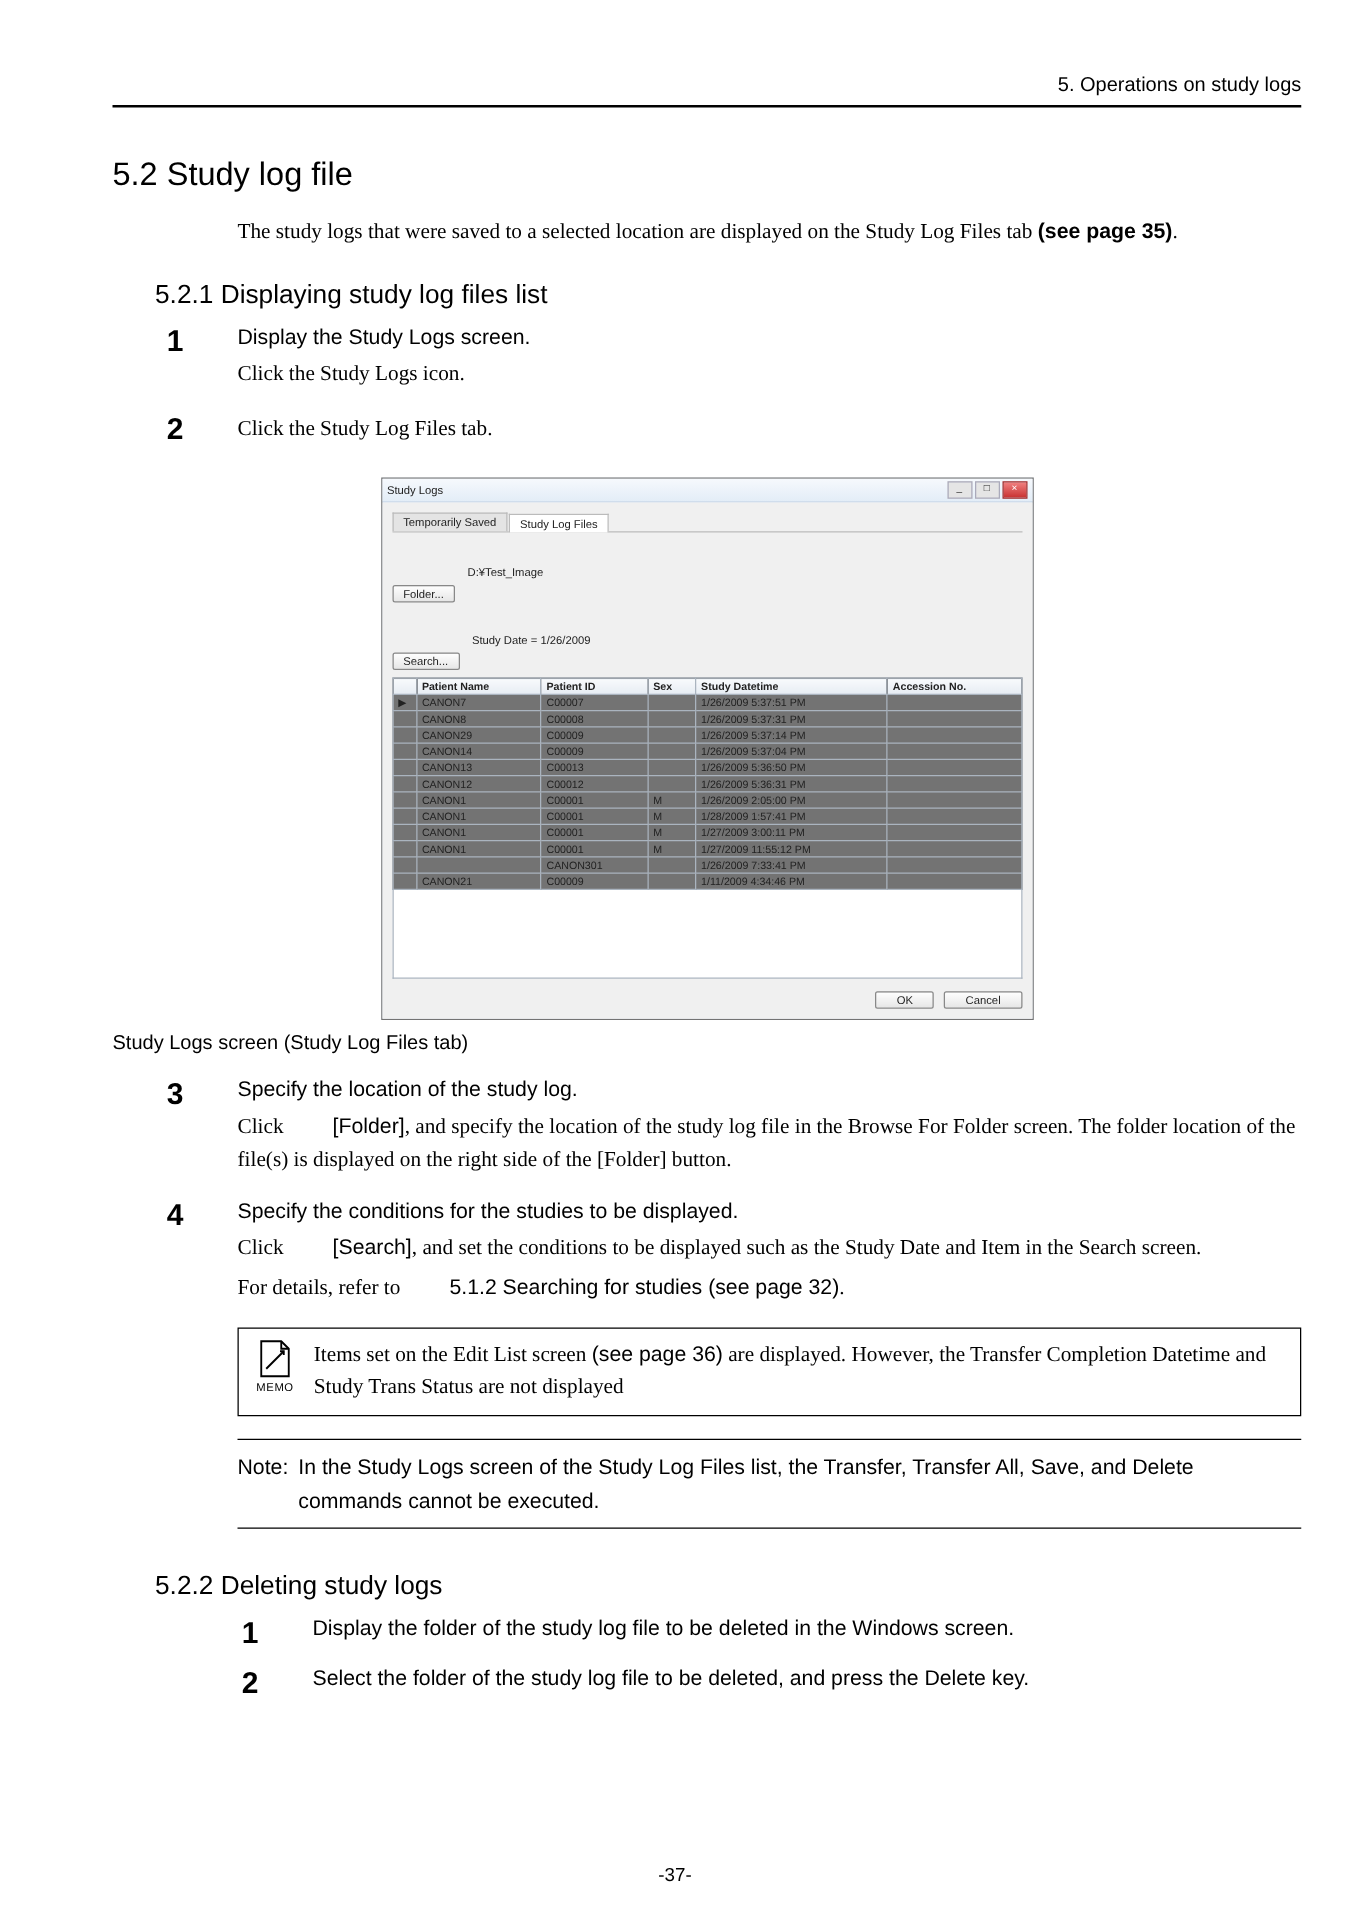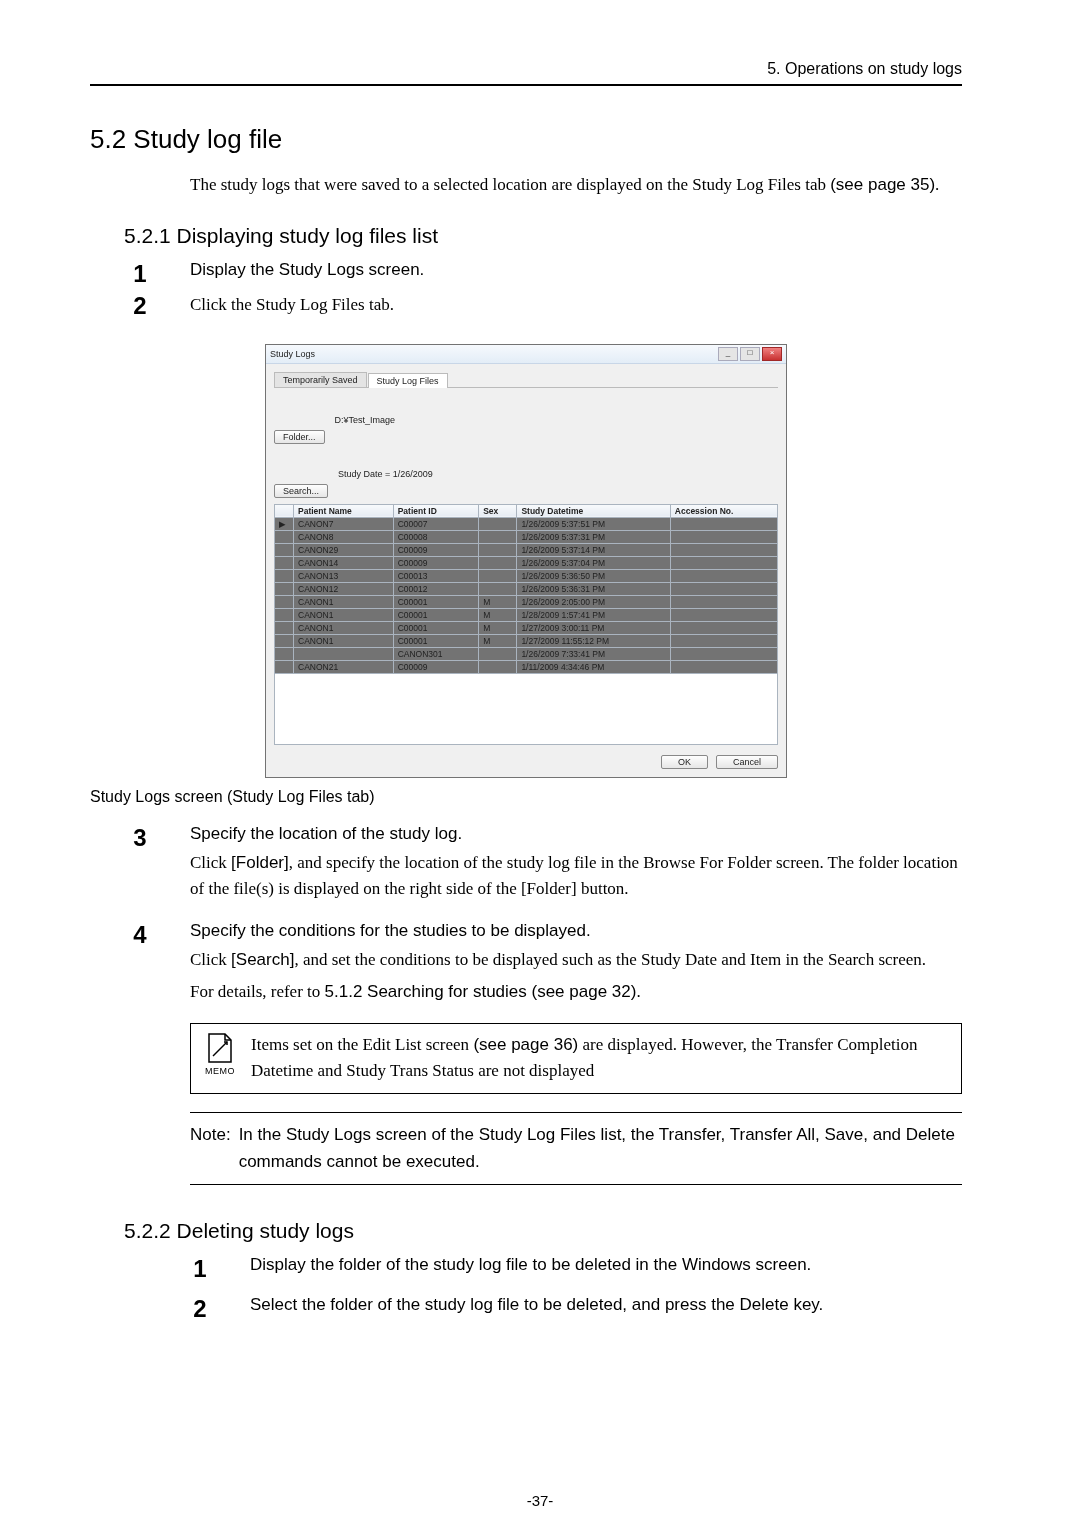--- a/index.html
+++ b/index.html
@@ -7,21 +7,21 @@
     padding: 0;
     background: #fff;
     font-family: "Times New Roman", Times, serif;
     color: #000;
   }
   .page {
     width: 1080px;
     height: 1527px;
     position: relative;
     box-sizing: border-box;
-    padding: 60px 118px 40px 90px;
+    padding: 60px 39px 40px 90px;
   }
   .running-header {
     text-align: right;
     font-family: Arial, Helvetica, sans-serif;
     font-size: 16px;
     padding-bottom: 6px;
     border-bottom: 2px solid #000;
     margin-bottom: 38px;
   }
   h2.section {
@@ -34,20 +34,21 @@
     margin-left: 100px;
     margin-right: 10px;
   }
   .intro {
     font-size: 17px;
     line-height: 1.5;
     margin-bottom: 26px;
   }
   .intro .sans {
     font-family: Arial, Helvetica, sans-serif;
+    font-weight: bold;
   }
   h3.subsection {
     font-family: Arial, Helvetica, sans-serif;
     font-weight: normal;
     font-size: 21px;
     margin: 0 0 12px 34px;
   }
   .step-row {
     display: flex;
     align-items: flex-start;
@@ -68,20 +69,21 @@
     font-size: 17px;
     margin-bottom: 6px;
   }
   .step-desc {
     font-size: 17px;
     line-height: 1.55;
     margin-bottom: 14px;
   }
   .step-desc .sans {
     font-family: Arial, Helvetica, sans-serif;
+    margin-left: 35px;
   }
   .caption {
     text-align: left;
     font-family: Arial, Helvetica, sans-serif;
     font-size: 16px;
     margin: 10px 0 18px 0;
   }
 
   
   .win {
@@ -264,20 +266,21 @@
       <span class="sans">(see page 35)</span><span>.</span>
     </p>
   </div>
 
   <h3 class="subsection">5.2.1 Displaying study log files list</h3>
 
   <div class="step-row">
     <div class="step-num">1</div>
     <div class="step-body">
       <div class="step-title">Display the Study Logs screen.</div>
+      <div class="step-desc">Click the Study Logs icon.</div>
     </div>
   </div>
 
   <div class="step-row">
     <div class="step-num">2</div>
     <div class="step-body">
       <div class="step-desc">Click the Study Log Files tab.</div>
     </div>
   </div>
 

